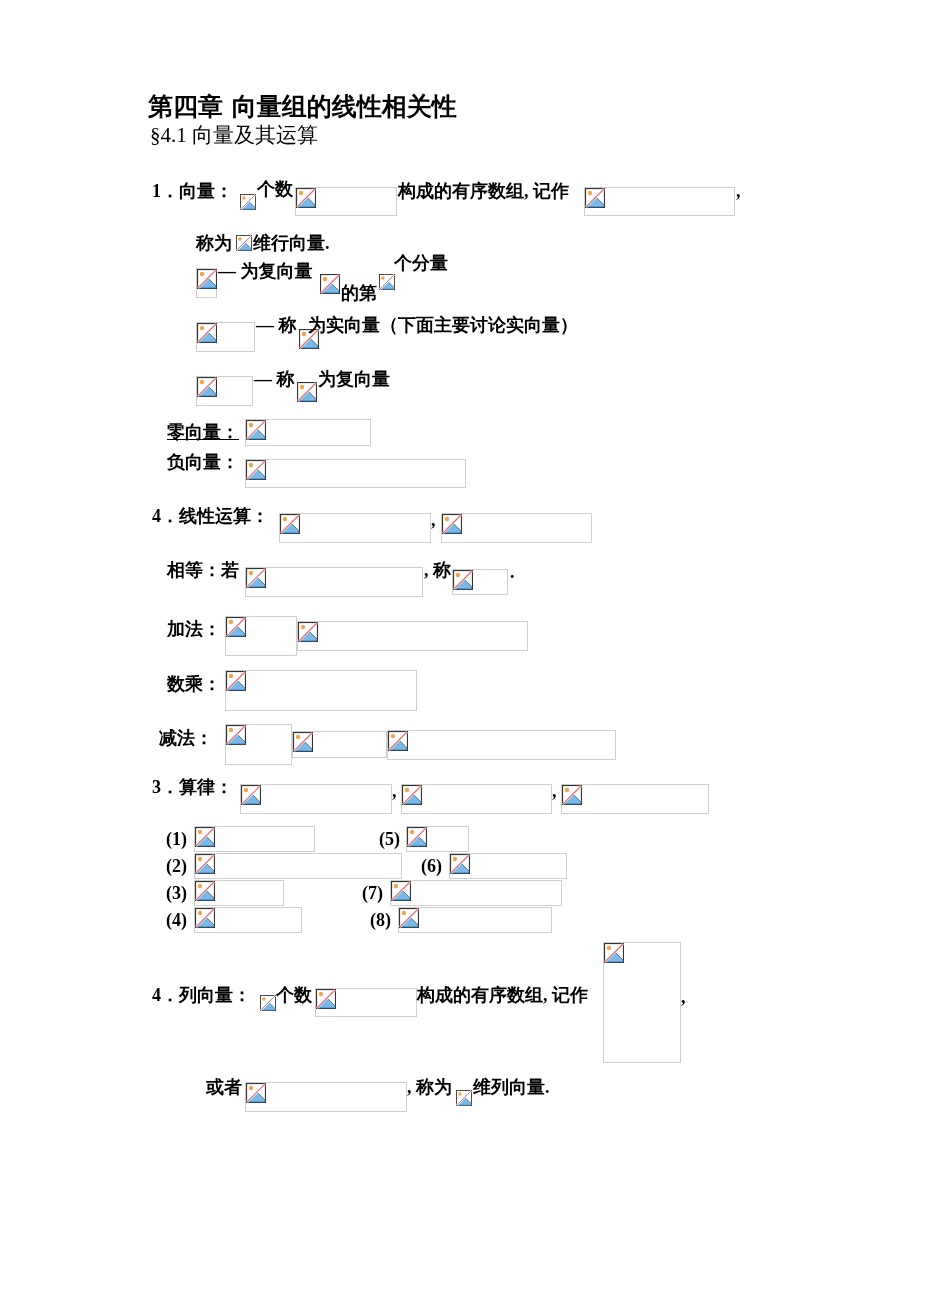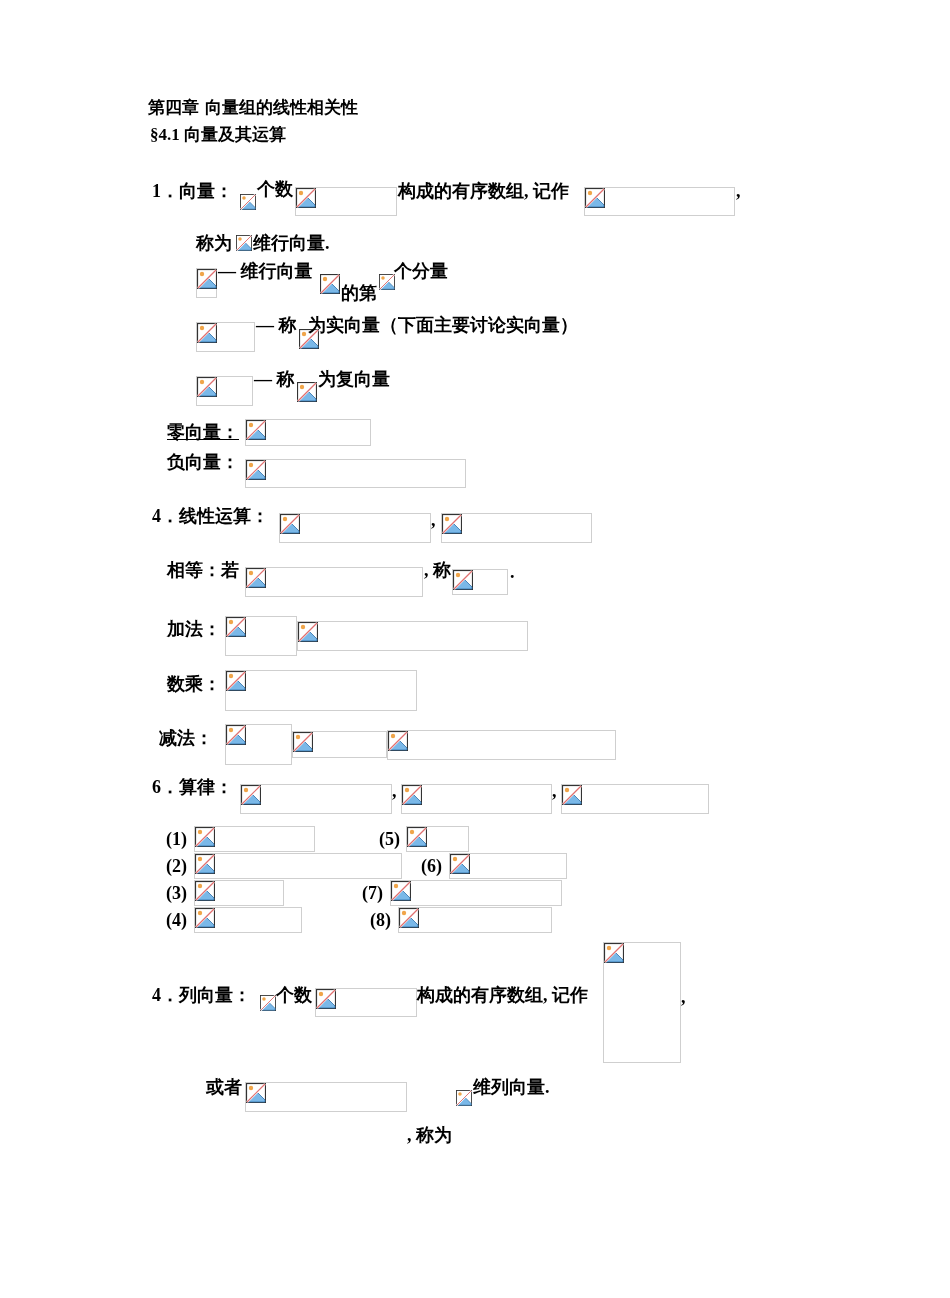--- a/index.html
+++ b/index.html
@@ -1,20 +1,20 @@
 <!DOCTYPE html>
 <html><head>
 <meta charset="utf-8">
 <style>
   html, body { margin:0; padding:0; background:#ffffff; }
   body { width:950px; height:1298px; position:relative; overflow:hidden;
          font-family:"Liberation Serif","DejaVu Serif",serif; color:#000; }
   .t { position:absolute; white-space:nowrap; font-size:18px; line-height:22px; font-weight:bold; }
-  .h1 { font-size:17px; line-height:30px; font-weight:bold; font-family:"DejaVu Sans","Liberation Sans",sans-serif; }
-  .h2 { font-size:17px; line-height:22px; font-weight:bold; }
+  .h1 { font-size:25px; line-height:30px; font-weight:bold; font-family:"DejaVu Sans","Liberation Sans",sans-serif; }
+  .h2 { font-size:21px; line-height:22px; font-weight:normal; }
   .ph { position:absolute; box-sizing:border-box; border:1px solid #cfcfcf; background:#fff; }
   .ph.noborder { border:none; }
   .ico { position:absolute; left:0; top:0; width:20px; height:20px; }
   .ico.small { width:16px; height:16px; }
 </style>
 </head>
 <body>
 
 <svg width="0" height="0" style="position:absolute">
   <defs>
@@ -57,33 +57,33 @@
       <use href="#broken-img"></use>
     </svg>
   </div>
 <div class="t" style="left:253px;top:232px;">维行向量.</div>
 
 <div class="ph" style="left:196px;top:268px;width:21px;height:30px;">
     <svg class="ico">
       <use href="#broken-img"></use>
     </svg>
   </div>
-<div class="t" style="left:218px;top:260px;">— 维行向量</div>
+<div class="t" style="left:218px;top:260px;">— 为复向量</div>
 <div class="ph noborder" style="left:320px;top:274px;width:20px;height:20px;">
     <svg class="ico">
       <use href="#broken-img"></use>
     </svg>
   </div>
 <div class="t" style="left:341px;top:260px;margin-top:22px;">的第</div>
 <div class="ph noborder" style="left:379px;top:274px;width:14px;height:20px;">
     <svg class="ico small">
       <use href="#broken-img"></use>
     </svg>
   </div>
-<div class="t" style="left:394px;top:260px;">个分量</div>
+<div class="t" style="left:394px;top:252px;">个分量</div>
 
 <div class="ph" style="left:196px;top:322px;width:59px;height:30px;">
     <svg class="ico">
       <use href="#broken-img"></use>
     </svg>
   </div>
 <div class="t" style="left:256px;top:314px;">— 称</div>
 <div class="ph noborder" style="left:299px;top:329px;width:20px;height:20px;">
     <svg class="ico">
       <use href="#broken-img"></use>
@@ -173,21 +173,21 @@
     <svg class="ico">
       <use href="#broken-img"></use>
     </svg>
   </div>
 <div class="ph" style="left:387px;top:730px;width:229px;height:30px;">
     <svg class="ico">
       <use href="#broken-img"></use>
     </svg>
   </div>
 
-<div class="t" style="left:152px;top:776px;">6．算律：</div>
+<div class="t" style="left:152px;top:776px;">3．算律：</div>
 <div class="ph" style="left:240px;top:784px;width:152px;height:30px;">
     <svg class="ico">
       <use href="#broken-img"></use>
     </svg>
   </div>
 <div class="t" style="left:392px;top:780px;">,</div>
 <div class="ph" style="left:401px;top:784px;width:151px;height:30px;">
     <svg class="ico">
       <use href="#broken-img"></use>
     </svg>
@@ -268,19 +268,19 @@
     </svg>
   </div>
 <div class="t" style="left:681px;top:986px;">,</div>
 
 <div class="t" style="left:206px;top:1076px;">或者</div>
 <div class="ph" style="left:245px;top:1082px;width:162px;height:30px;">
     <svg class="ico">
       <use href="#broken-img"></use>
     </svg>
   </div>
-<div class="t" style="left:407px;top:1076px;margin-top:48px;">, 称为</div>
+<div class="t" style="left:407px;top:1076px;">, 称为</div>
 <div class="ph noborder" style="left:456px;top:1090px;width:16px;height:16px;">
     <svg class="ico small">
       <use href="#broken-img"></use>
     </svg>
   </div>
 <div class="t" style="left:473px;top:1076px;">维列向量.</div>
 
 </body></html>

